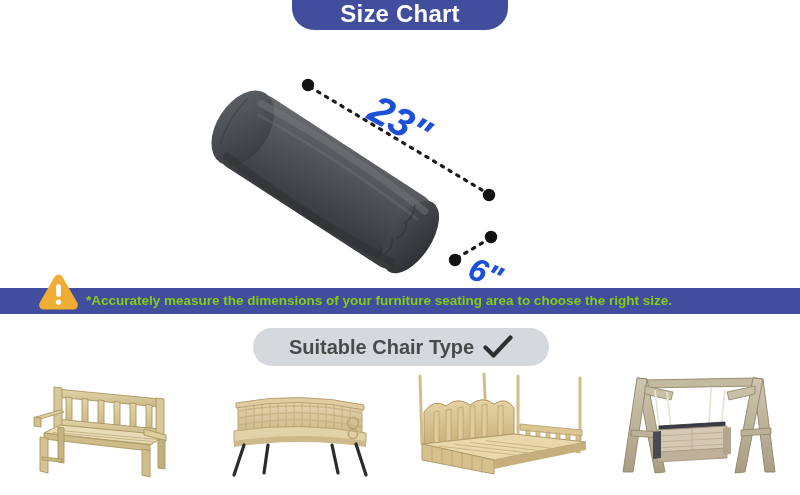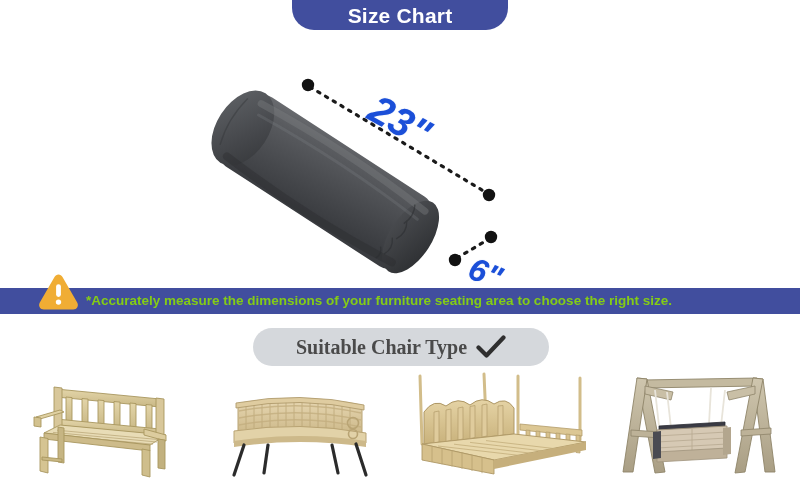--- a/index.html
+++ b/index.html
@@ -21,21 +21,21 @@
     position:absolute;
     left:292px; top:-18px;
     width:216px; height:48px;
     background:#414E9E;
     border-radius:0 0 22px 22px;
     display:flex; align-items:flex-end; justify-content:center;
     padding-bottom:4px;
   }
   .header-banner .title {
     color:#ffffff;
-    font-size:21px;
+    font-size:24px;
     font-weight:bold;
     letter-spacing:0.2px;
     line-height:1;
   }
 
   
   .diagram {
     position:absolute;
     left:0; top:30px;
     width:800px; height:255px;
@@ -95,21 +95,20 @@
     background:#D5D8DC;
     border-radius:19px;
     display:flex; align-items:center; justify-content:center;
     gap:9px;
   }
   .pill .pill-label {
     color:#4A4A4A;
     font-size:20px;
     font-weight:bold;
     line-height:1;
-    font-family:Liberation Serif, serif;
   }
   .pill .check { display:block; }
 
   
   .furniture-row {
     position:absolute;
     left:0; top:368px;
     width:800px; height:118px;
     display:flex;
     align-items:center;

